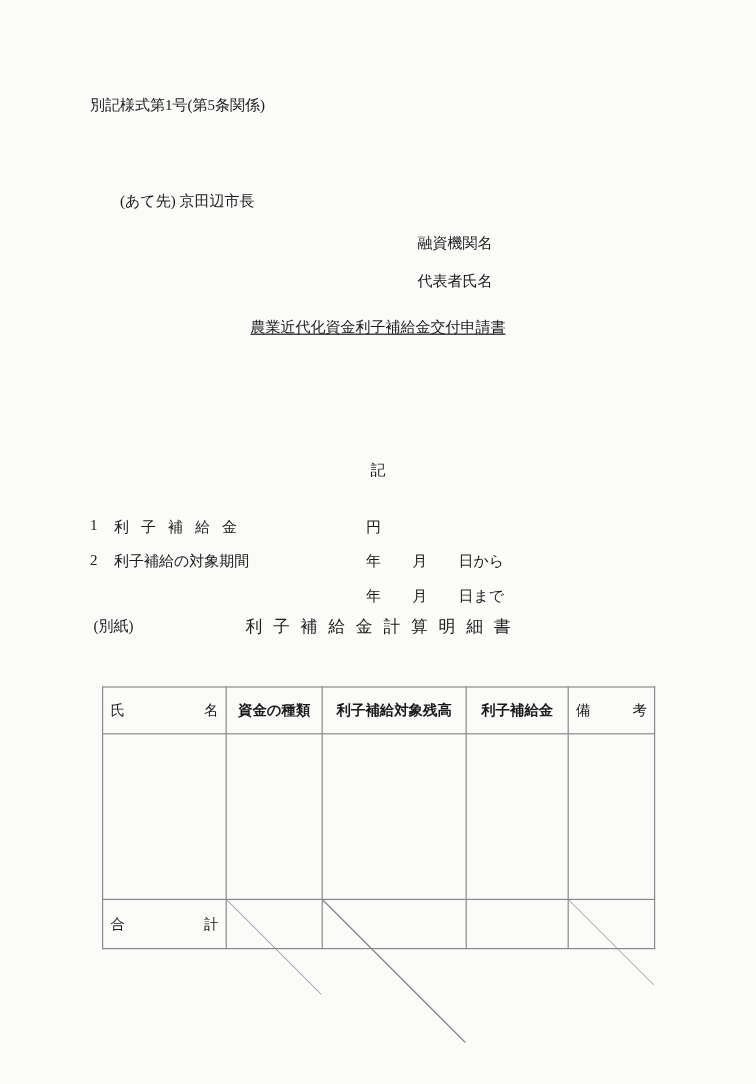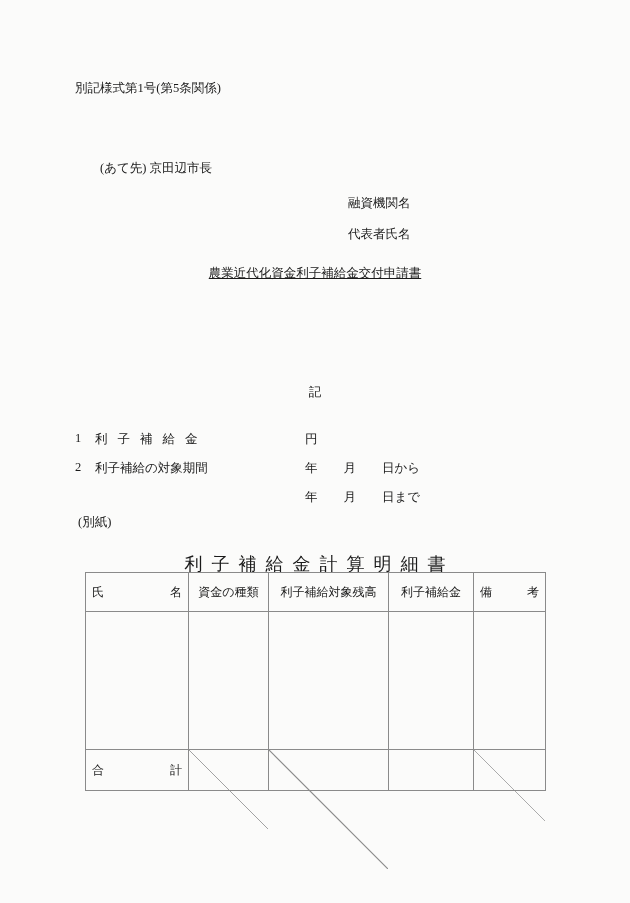--- a/index.html
+++ b/index.html
@@ -126,22 +126,22 @@
 
   
   #appendix-label {
     left: 78px;
     top: 516px;
     text-align: center;
   }
 
   
   #table-title {
-    top: 552px;
-    font-size: 18px;
+    top: 514px;
+    font-size: 14px;
     letter-spacing: 9px;
     text-indent: 9px;
   }
 
   
   #detail-table {
     position: absolute;
     left: 85px;
     top: 572px;
     width: 460px;
@@ -159,21 +159,21 @@
   #detail-table .row-head td { height: 38px; }
   #detail-table .row-body td { height: 137px; }
   #detail-table .row-total td { height: 40px; }
 
   .col-name  { width: 103px; }
   .col-kind  { width: 80px;  }
   .col-bal   { width: 120px; }
   .col-subs  { width: 85px;  }
   .col-note  { width: 72px;  }
 
-  .cell-center { text-align: center; }
+  .cell-center { text-align: center; font-weight: bold; }
 
   
   .cell-justify {
     display: flex;
     justify-content: space-between;
     align-items: center;
     height: 100%;
   }
 
   

